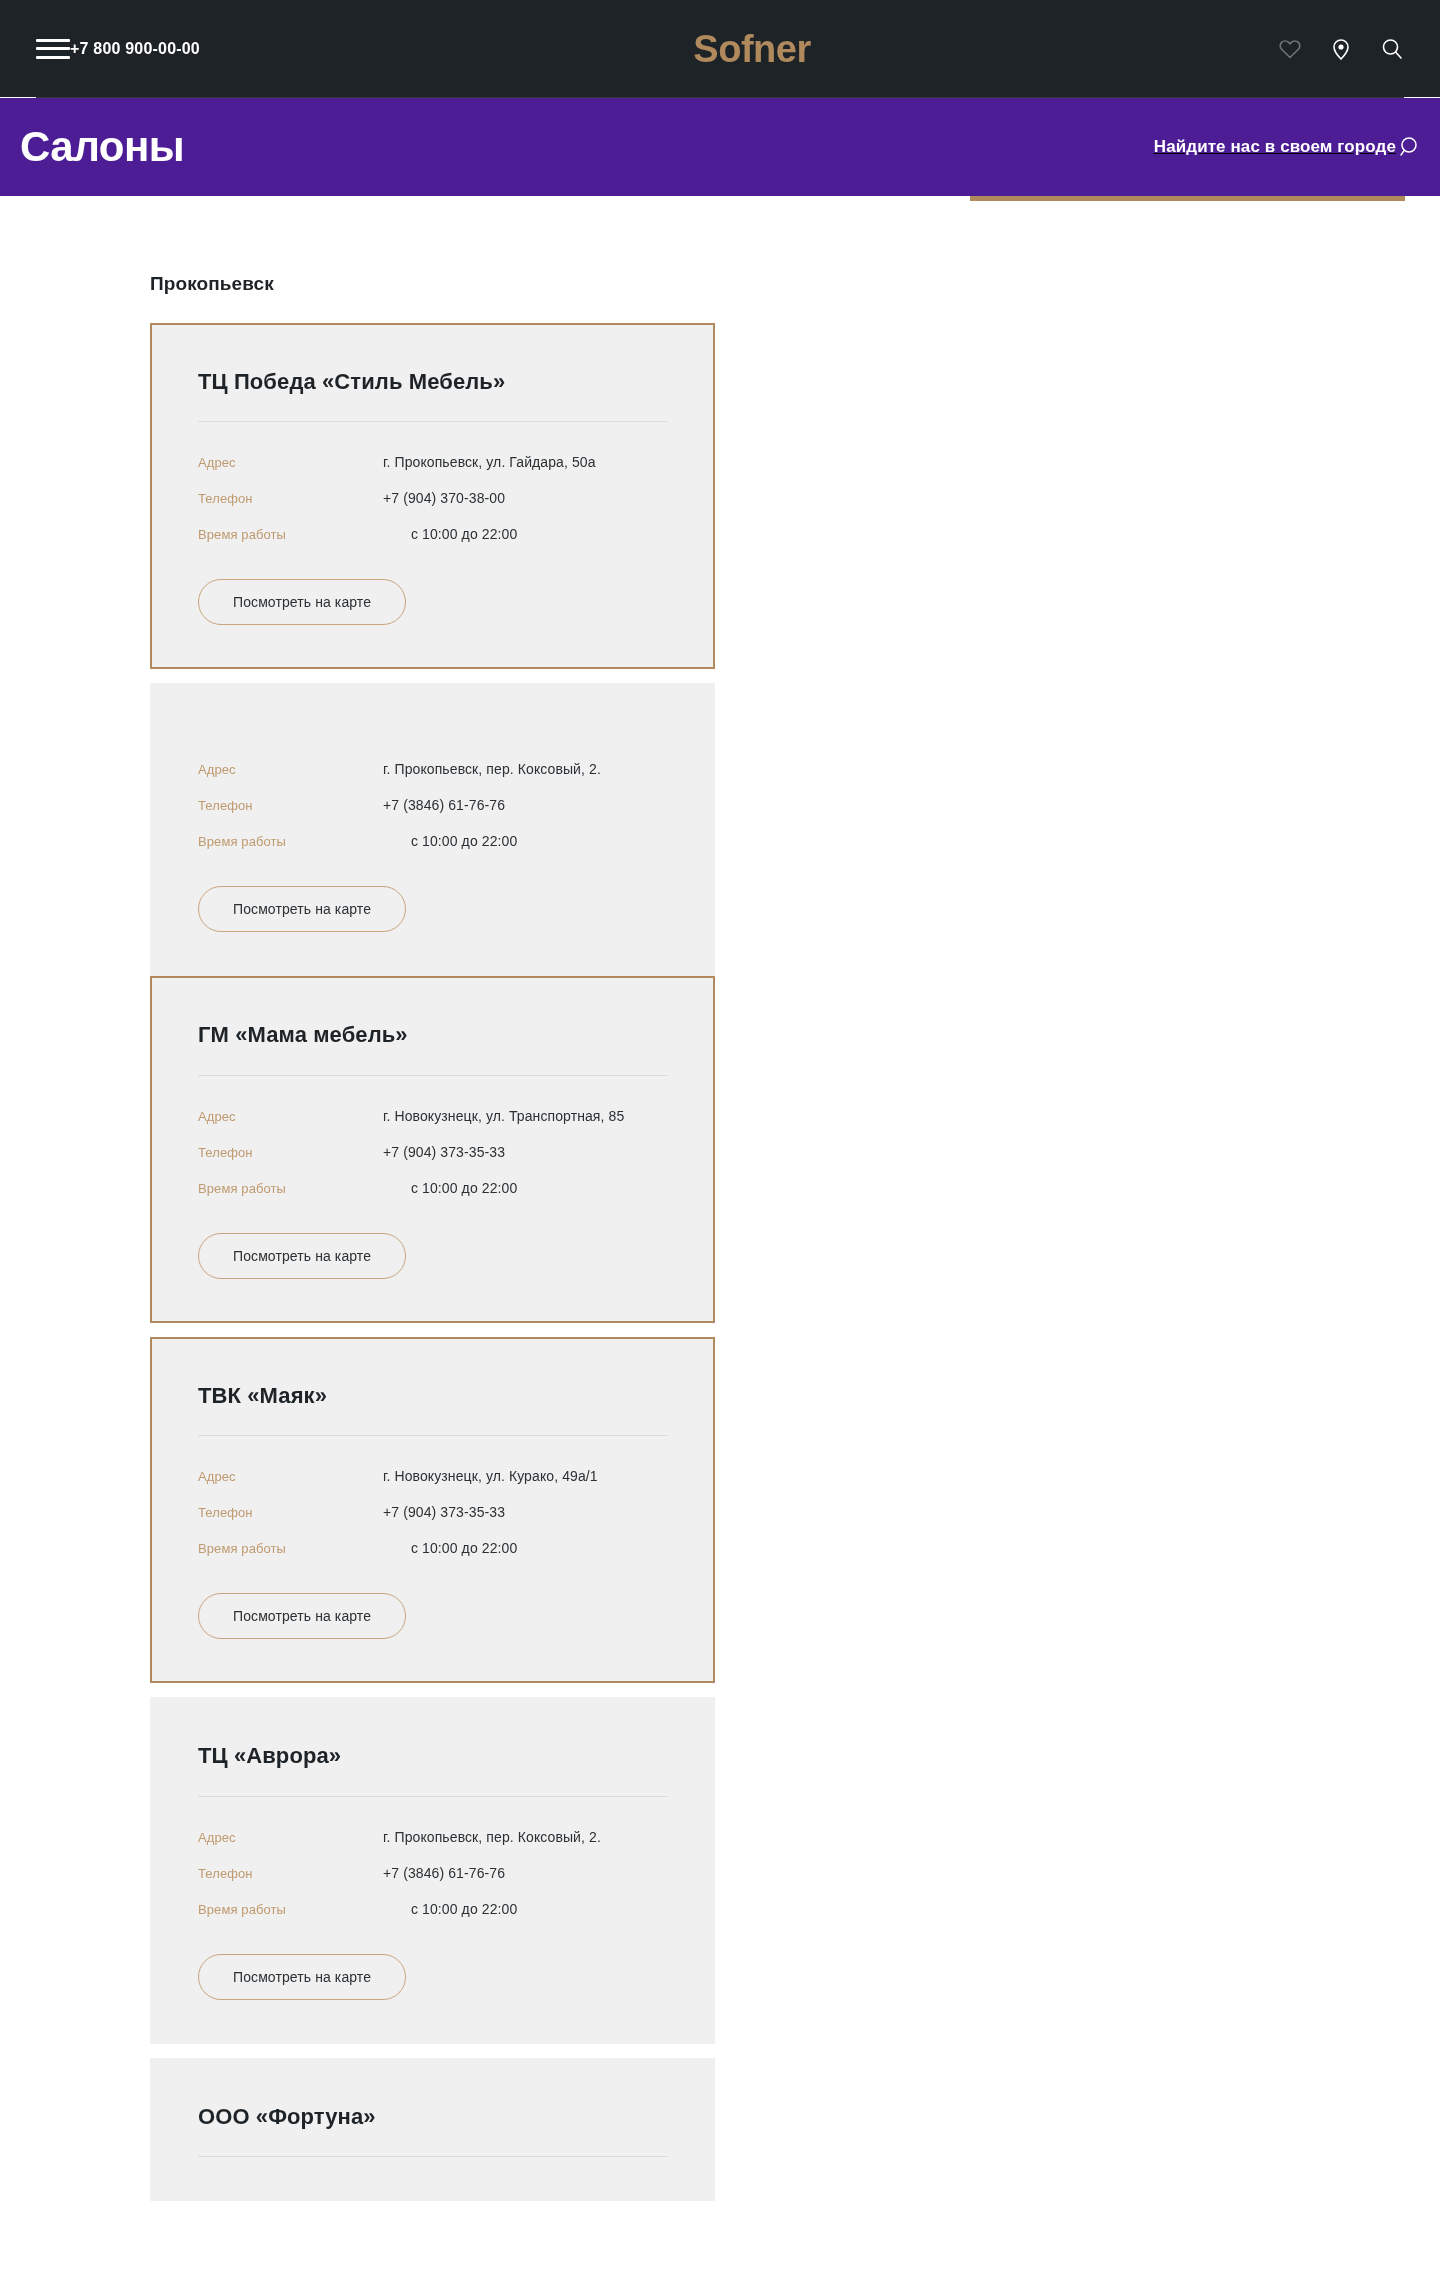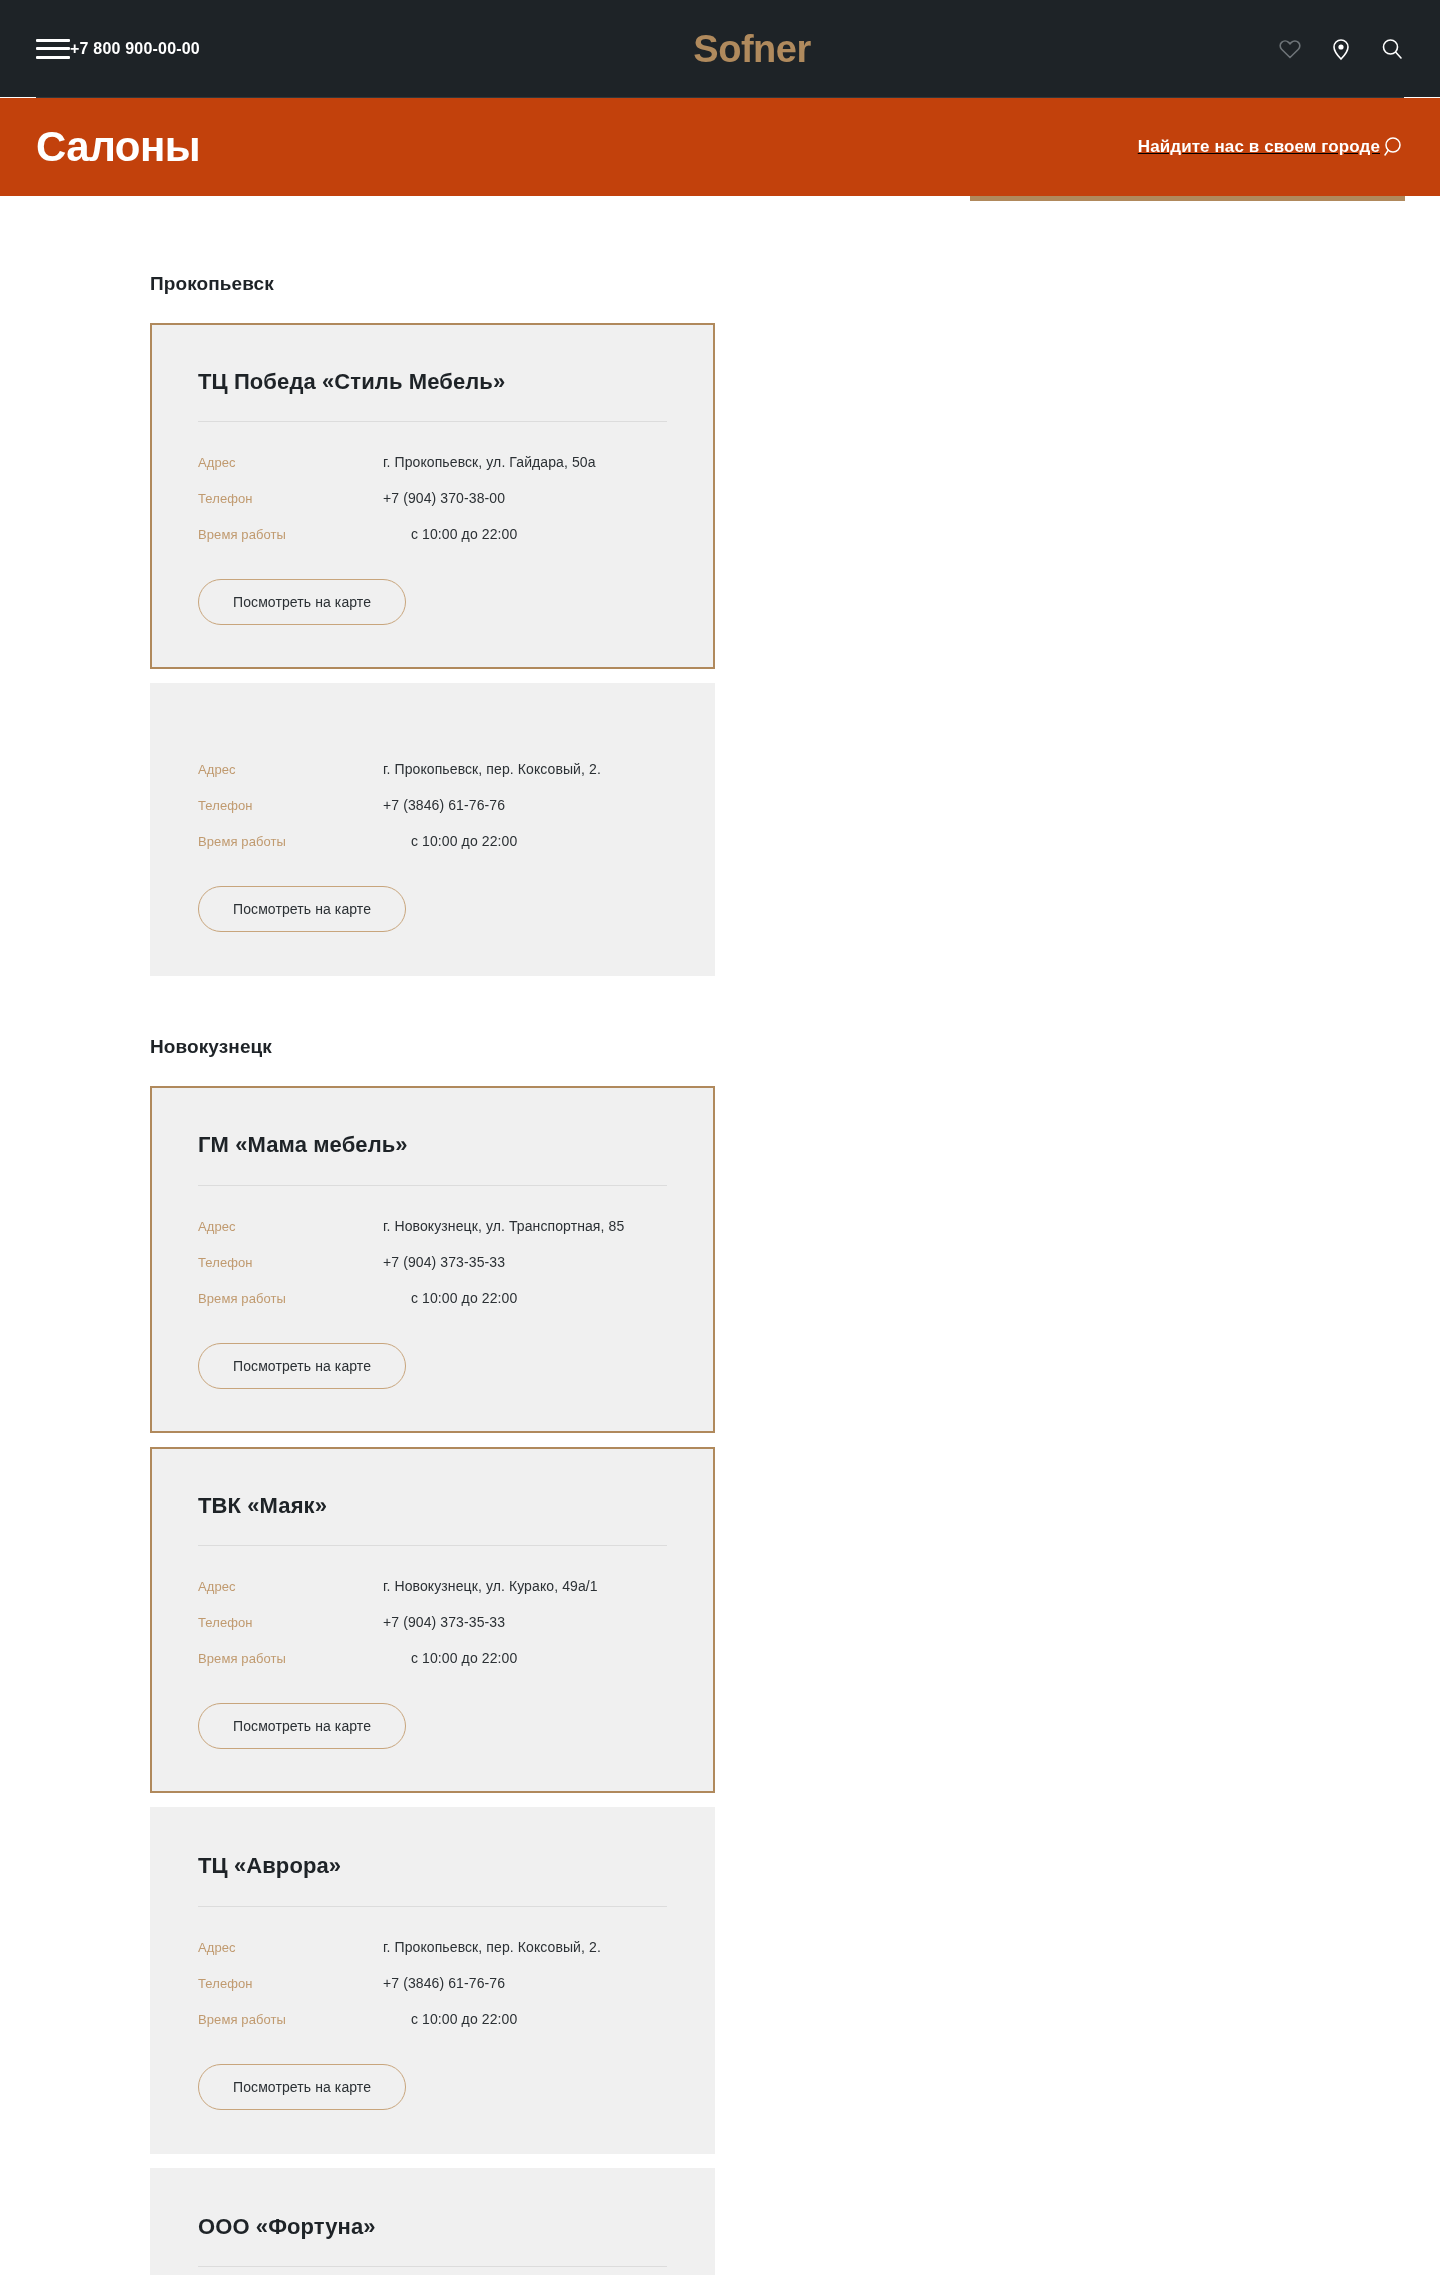--- a/index.html
+++ b/index.html
@@ -83,25 +83,25 @@
   
   .topbar-divider {
     height: 1px;
     background: #32373b;
     width: calc(100% - 72px);
     margin: 0 auto;
   }
 
   
   .titlebar {
-    background: #c2410c;
+    background: #4c1d95;
     height: 98px;
     display: flex;
     align-items: center;
-    padding: 0 36px;
+    padding: 0 20px;
     position: relative;
   }
   .page-title {
     color: #ffffff;
     font-size: 42px;
     font-weight: bold;
     letter-spacing: -0.5px;
     line-height: 1;
   }
   .find-city {
@@ -293,21 +293,20 @@
             <span class="row-value">с 10:00 до 22:00</span>
           </div>
         </div>
         <button class="map-btn">Посмотреть на карте</button>
       </article>
 
     </div>
   </section>
 
   <section class="city-block">
-    <h2 class="city-name">Новокузнецк</h2>
     <div class="cards-grid">
 
       <article class="card highlight">
         <h3 class="card-title">ГМ «Мама мебель»</h3>
         <div class="card-rows">
           <div class="card-row">
             <span class="row-label">Адрес</span>
             <span class="row-value">г. Новокузнецк, ул. Транспортная, 85</span>
           </div>
           <div class="card-row">

